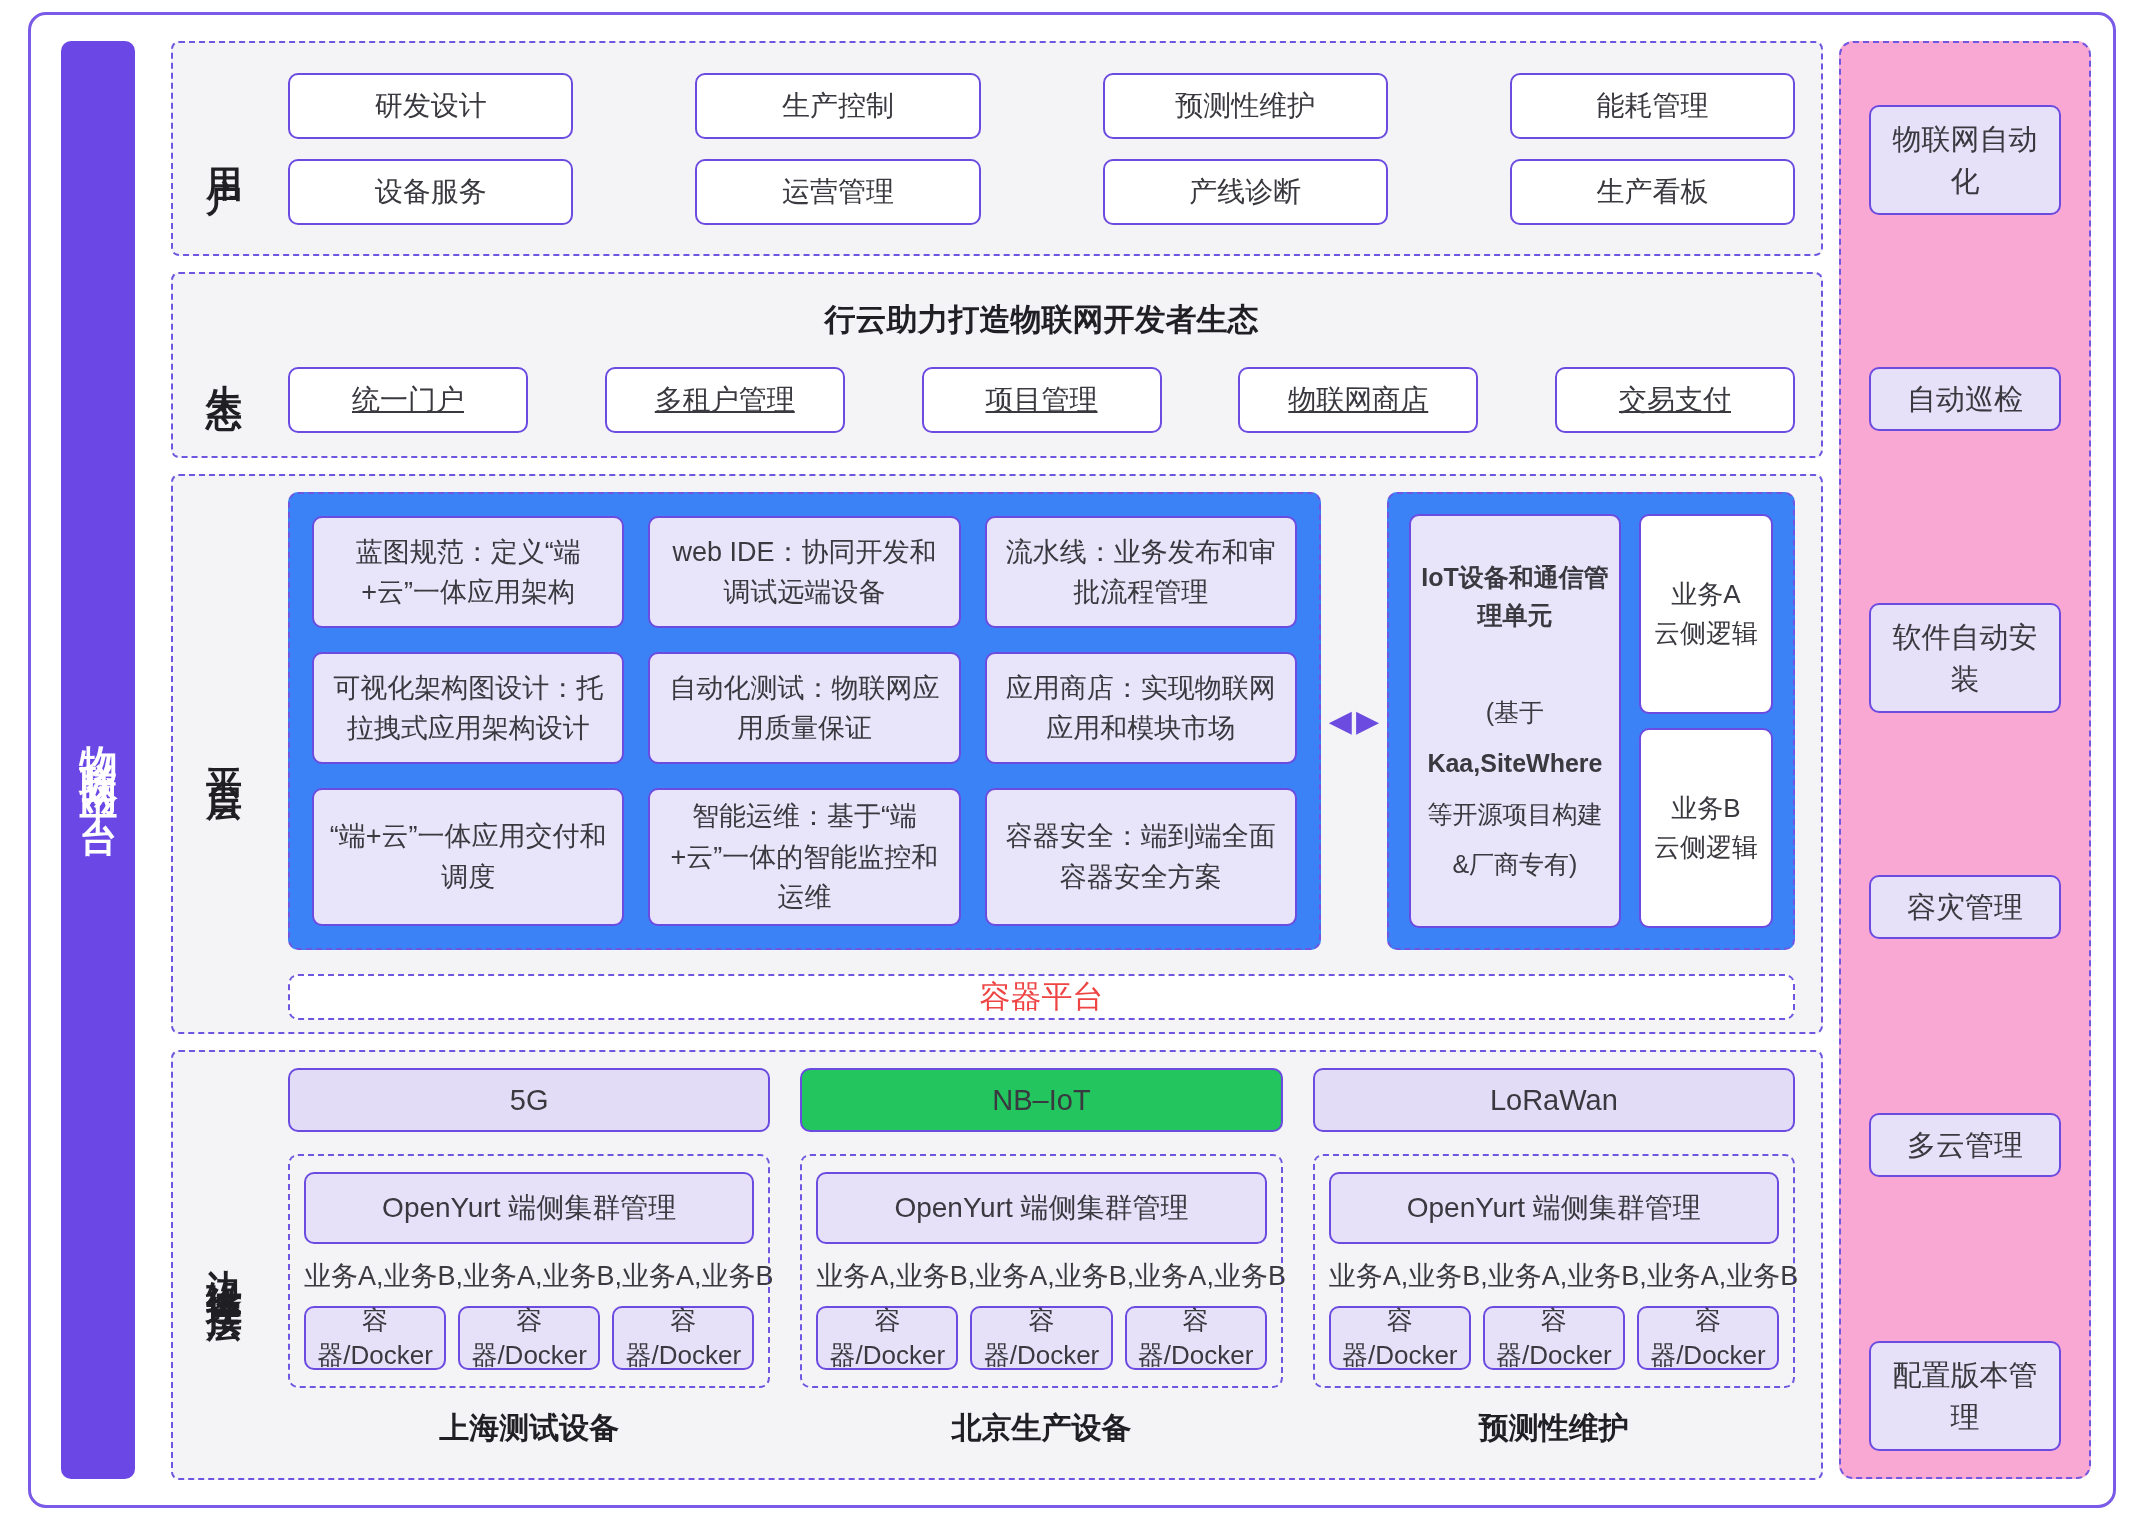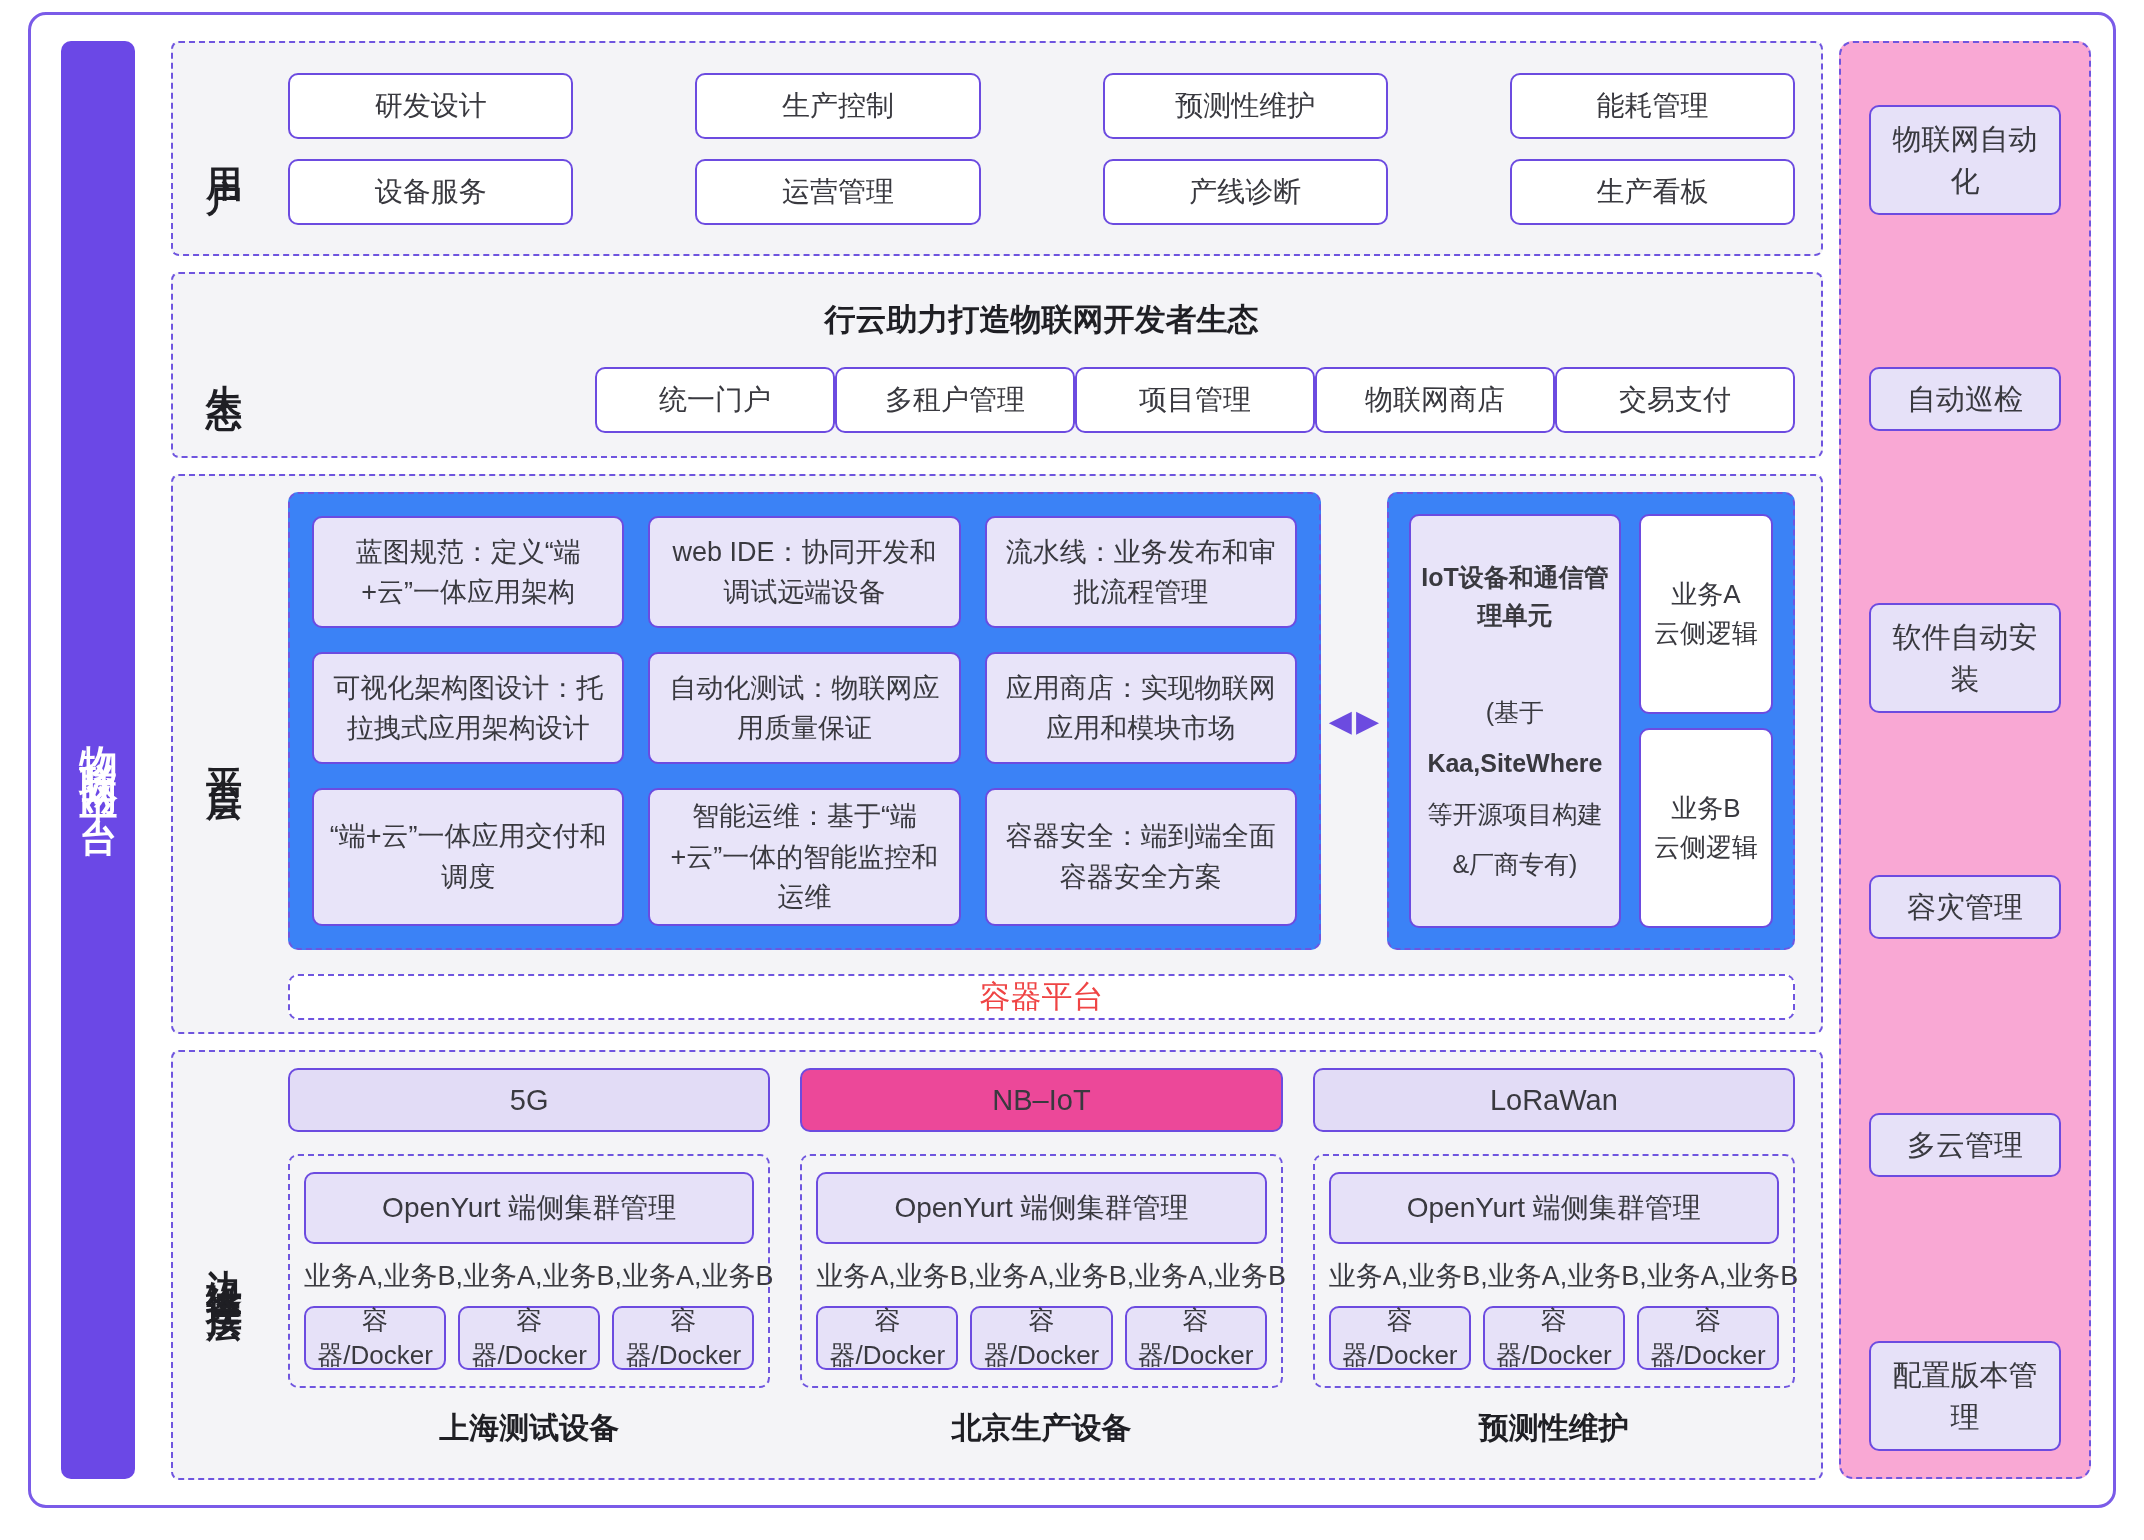--- a/index.html
+++ b/index.html
@@ -28,21 +28,21 @@
     color:#1F1F24;letter-spacing:10px;flex:0 0 auto;margin-right:40px;align-self:center;}
   .box{box-sizing:border-box;border:2px solid #6C4BE0;border-radius:10px;background:#ffffff;
     display:flex;align-items:center;justify-content:center;text-align:center;color:#39393F;}
   .lav{background:#E8E4F9;}
   
   .users-grid{flex:1;display:grid;grid-template-columns:repeat(4,1fr);column-gap:122px;row-gap:20px;align-content:center;}
   .users-grid .box{height:66px;font-size:28px;}
   
   .eco-content{flex:1;display:flex;flex-direction:column;justify-content:center;min-width:0;}
   .eco-title{text-align:center;font-weight:700;font-size:31px;color:#1F1F24;margin:2px 0 26px;}
-  .eco-row{display:flex;justify-content:flex-end;}
+  .eco-row{display:flex;justify-content:space-between;text-decoration:underline;}
   .eco-row .box{width:240px;height:66px;font-size:28px;}
   
   .platform-body{flex:1;display:flex;flex-direction:column;min-width:0;}
   .platform-row{display:flex;align-items:stretch;}
   .dashed-group{border:2px dashed #6F55DF;border-radius:10px;box-sizing:border-box;background:#3b82f6;}
   .cap-grid{flex:1;display:grid;grid-template-columns:repeat(3,1fr);gap:24px;padding:22px;}
   .cap-grid .box{min-height:112px;font-size:27px;line-height:1.5;padding:6px 14px;}
   .arrows{flex:0 0 auto;display:flex;align-items:center;gap:4px;margin:0 8px;align-self:center;
     color:#6C4BE0;font-size:30px;}
   .iot-group{flex:0 0 408px;width:408px;display:flex;gap:18px;padding:20px;}
@@ -52,21 +52,21 @@
   .iot-sub-bold{font-weight:700;}
   .biz-col{flex:1;display:flex;flex-direction:column;gap:14px;}
   .biz-col .box{flex:1;flex-direction:column;font-size:26px;line-height:1.5;}
   .container-bar{margin-top:24px;height:72px;box-sizing:border-box;border:2px dashed #6F55DF;border-radius:10px;
     background:#ffffff;display:flex;align-items:center;justify-content:center;
     font-weight:400;font-size:31px;color:#ef4444;}
   
   .edge-cols{flex:1;display:flex;gap:30px;min-width:0;}
   .edge-col{flex:1;display:flex;flex-direction:column;min-width:0;}
   .net-bar{height:64px;font-size:29px;background:#E2DCF6;}
-  .net-bar.hl{background:#ec4899;}
+  .net-bar.hl{background:#22c55e;}
   .edge-sub{margin-top:22px;border:2px dashed #6F55DF;border-radius:10px;padding:16px 14px;box-sizing:border-box;}
   .openyurt{height:72px;font-size:28px;background:#E6E1F8;}
   .services{text-align:center;font-size:27px;color:#3A3A40;margin:14px 0 12px;white-space:nowrap;}
   .docker-row{display:flex;gap:12px;}
   .docker-row .box{flex:1;height:64px;font-size:26px;background:#E6E1F8;}
   .device-label{margin-top:20px;text-align:center;font-weight:700;font-size:30px;color:#1F1F24;}
   
   .right-panel{flex:0 0 252px;width:252px;height:1438px;margin-left:16px;box-sizing:border-box;
     border:2px dashed #6F55DF;border-radius:14px;background:#f9a8d4;
     padding:30px 28px;display:flex;flex-direction:column;}

